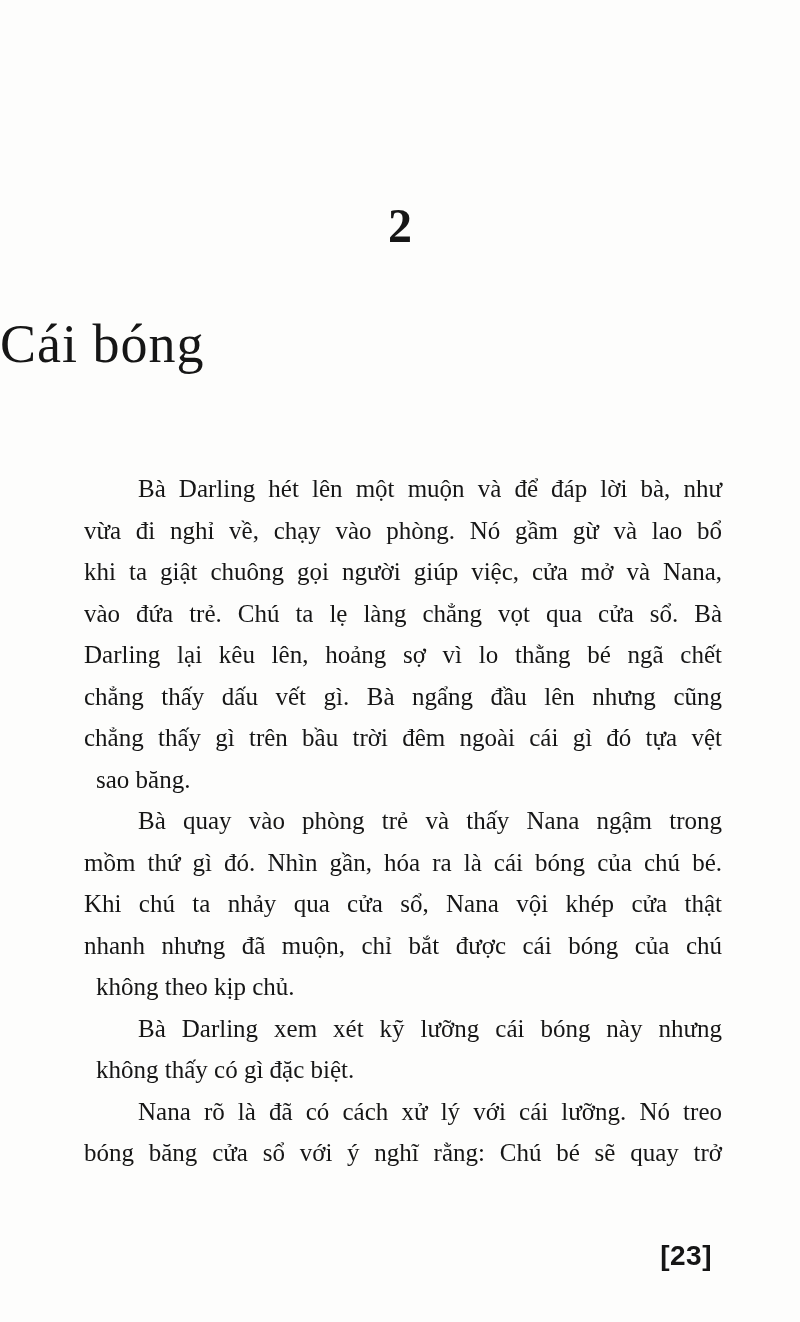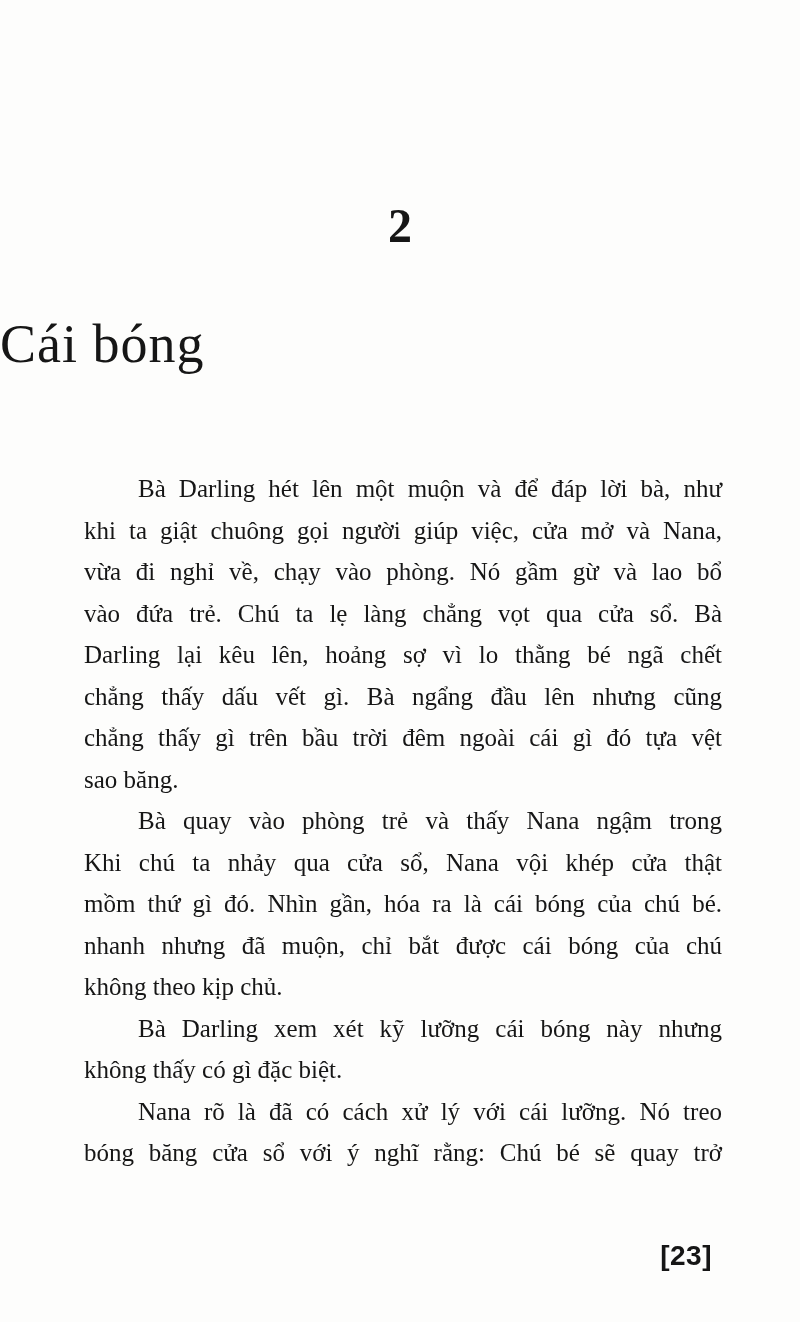--- a/index.html
+++ b/index.html
@@ -50,52 +50,53 @@
   .line {
     text-align: justify;
     text-align-last: justify;
     white-space: normal;
     height: 41.5px;
     overflow: visible;
   }
   .line.indent { text-indent: 54px; }
   .line.last {
     text-align-last: left;
+    margin-left: 12px;
   }
   .page-number {
     position: absolute;
     top: 1240px;
     right: 88px;
     font-family: "Liberation Sans", "DejaVu Sans", sans-serif;
     font-size: 28px;
     font-weight: bold;
     letter-spacing: 0.5px;
   }
 </style>
 </head>
 <body>
 
 <div class="page">
   <div class="chapter-number">2</div>
   <div class="chapter-title">Cái bóng</div>
   <div class="body-text">
       <div class="paragraph">
         <div class="line indent">Bà Darling hét lên một muộn và để đáp lời bà, như</div>
+        <div class="line">vừa đi nghỉ về, chạy vào phòng. Nó gầm gừ và lao bổ</div>
         <div class="line">khi ta giật chuông gọi người giúp việc, cửa mở và Nana,</div>
-        <div class="line">vừa đi nghỉ về, chạy vào phòng. Nó gầm gừ và lao bổ</div>
         <div class="line">vào đứa trẻ. Chú ta lẹ làng chẳng vọt qua cửa sổ. Bà</div>
         <div class="line">Darling lại kêu lên, hoảng sợ vì lo thằng bé ngã chết</div>
         <div class="line">chẳng thấy dấu vết gì. Bà ngẩng đầu lên nhưng cũng</div>
         <div class="line">chẳng thấy gì trên bầu trời đêm ngoài cái gì đó tựa vệt</div>
         <div class="line last">sao băng.</div>
       </div>
       <div class="paragraph">
         <div class="line indent">Bà quay vào phòng trẻ và thấy Nana ngậm trong</div>
+        <div class="line">mồm thứ gì đó. Nhìn gần, hóa ra là cái bóng của chú bé.</div>
         <div class="line">Khi chú ta nhảy qua cửa sổ, Nana vội khép cửa thật</div>
-        <div class="line">mồm thứ gì đó. Nhìn gần, hóa ra là cái bóng của chú bé.</div>
         <div class="line">nhanh nhưng đã muộn, chỉ bắt được cái bóng của chú</div>
         <div class="line last">không theo kịp chủ.</div>
       </div>
       <div class="paragraph">
         <div class="line indent">Bà Darling xem xét kỹ lưỡng cái bóng này nhưng</div>
         <div class="line last">không thấy có gì đặc biệt.</div>
       </div>
       <div class="paragraph">
         <div class="line indent">Nana rõ là đã có cách xử lý với cái lưỡng. Nó treo</div>
         <div class="line">bóng băng cửa sổ với ý nghĩ rằng: Chú bé sẽ quay trở</div>

